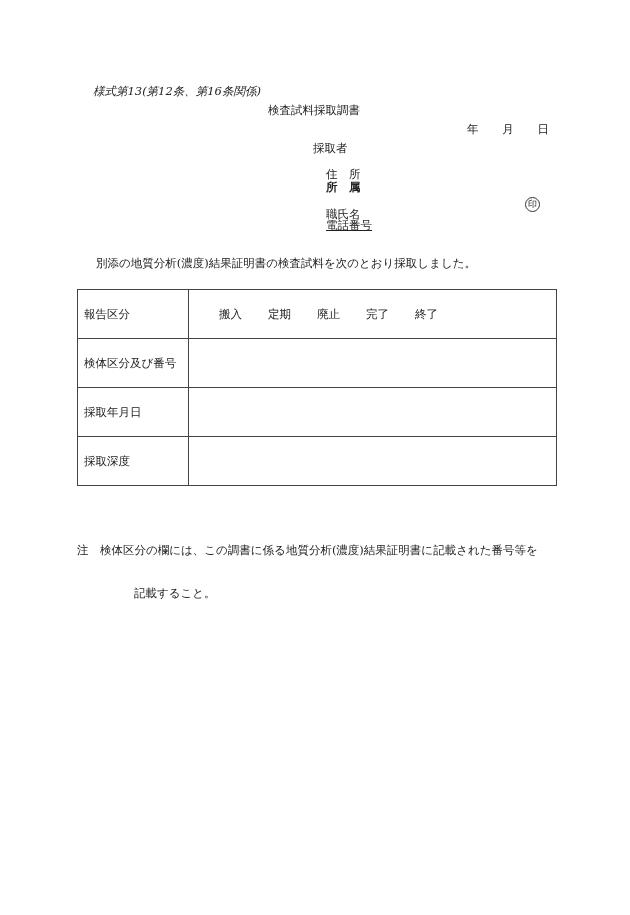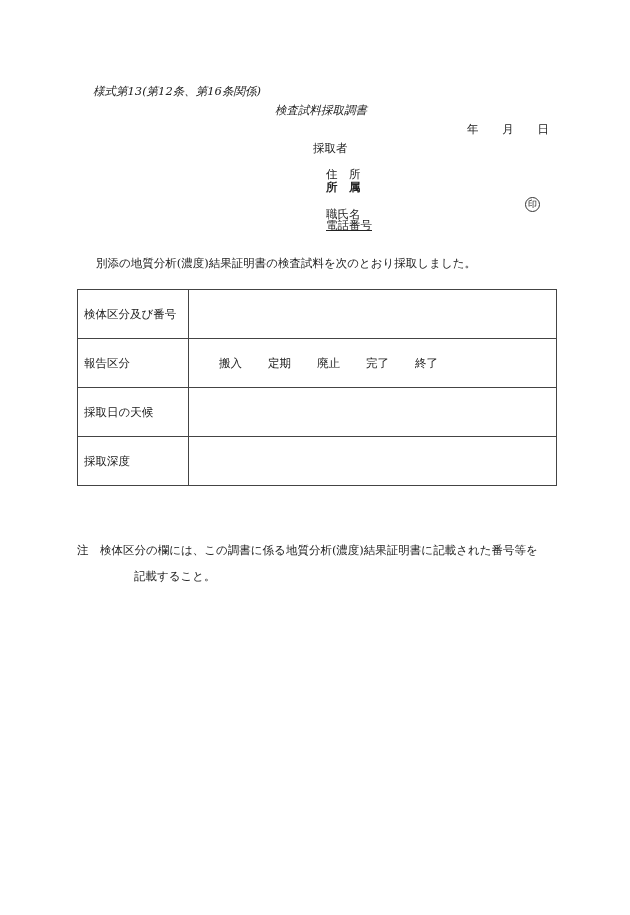--- a/index.html
+++ b/index.html
@@ -3,39 +3,39 @@
 <meta charset="utf-8">
 <style>
   html, body { margin: 0; padding: 0; }
   body {
     width: 630px; height: 915px; background: #ffffff; position: relative;
     font-family: "DejaVu Serif", "Liberation Serif", serif; color: #222;
     font-size: 11.5px; overflow: hidden;
   }
   .abs { position: absolute; white-space: nowrap; }
   .form-id { left: 93px; top: 84px; font-style: italic; }
-  .title { left: 275px; top: 103px; font-style: italic; }
+  .title { left: 268px; top: 103px; }
   .date { left: 467px; top: 122px; width: 82px; display: flex; justify-content: space-between; }
   .sampler { left: 313px; top: 141px; }
   .field { left: 326px; }
   .f-addr { top: 160px; margin-top: 7px; }
   .f-aff { top: 180px; font-weight: bold; }
   .f-name { top: 199px; margin-top: 8px; }
   .f-tel { top: 218px; text-decoration: underline; }
   .seal { left: 525px; top: 197px; width: 13px; height: 13px; border: 1px solid #333; border-radius: 50%;
           font-size: 9px; line-height: 13px; text-align: center; }
   .intro { left: 88px; top: 256px; margin-left: 8px; }
   table.grid {
     position: absolute; left: 77px; top: 289px; width: 480px; border-collapse: collapse;
   }
   table.grid td { border: 1px solid #444; height: 48px; padding: 0 6px; vertical-align: middle; }
   table.grid td.lbl { width: 98px; }
   .opts { display: flex; gap: 26px; padding-left: 24px; }
   .note1 { left: 77px; top: 543px; }
-  .note2 { left: 90px; top: 569px; padding-left: 44px; }
+  .note2 { left: 90px; top: 586px; padding-left: 44px; }
 </style>
 </head>
 <body>
 
 <div class="abs form-id">様式第13(第12条、第16条関係)</div>
 <div class="abs title">検査試料採取調書</div>
 <div class="abs date">
   <span>年</span>
   <span>月</span>
   <span>日</span>
@@ -46,37 +46,37 @@
 <div class="abs field f-aff">所　属</div>
 <div class="abs field f-name">職氏名</div>
 <div class="abs seal">印</div>
 <div class="abs field f-tel">電話番号</div>
 
 <div class="abs intro">別添の地質分析(濃度)結果証明書の検査試料を次のとおり採取しました。</div>
 
 <table class="grid">
   <tbody>
       <tr>
-    <td class="lbl">検体区分及び番号</td>
-    <td></td>
-  </tr>
-  <tr>
     <td class="lbl">報告区分</td>
     <td>
       <div class="opts">
         <span>搬入</span>
         <span>定期</span>
         <span>廃止</span>
         <span>完了</span>
         <span>終了</span>
       </div>
     </td>
   </tr>
   <tr>
-    <td class="lbl">採取日の天候</td>
+    <td class="lbl">検体区分及び番号</td>
+    <td></td>
+  </tr>
+  <tr>
+    <td class="lbl">採取年月日</td>
     <td></td>
   </tr>
   <tr>
     <td class="lbl">採取深度</td>
     <td></td>
   </tr>
 </tbody>
   </table>
 
 <div class="abs note1">注　検体区分の欄には、この調書に係る地質分析(濃度)結果証明書に記載された番号等を</div>

